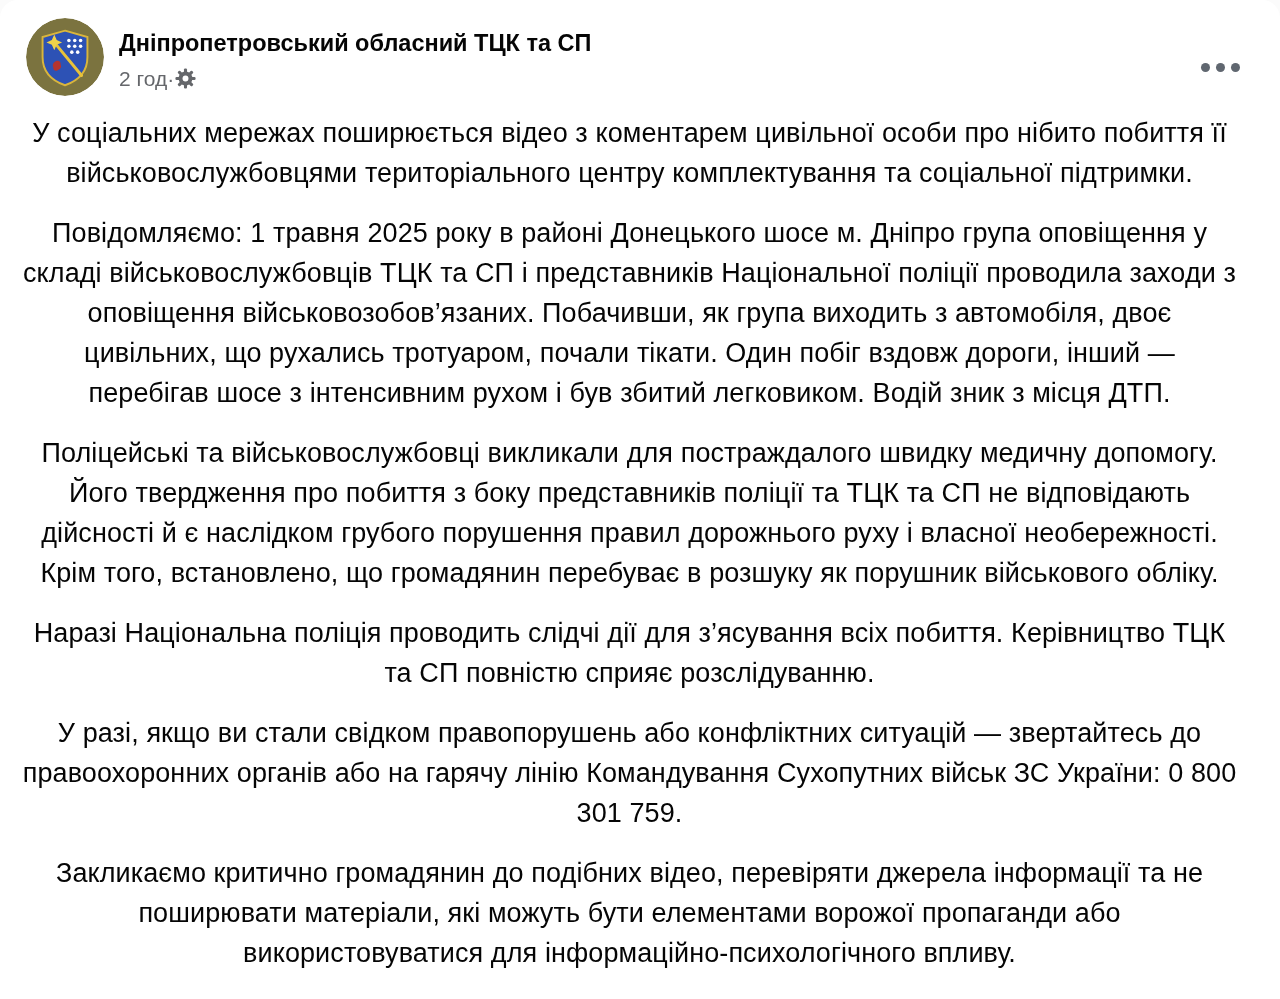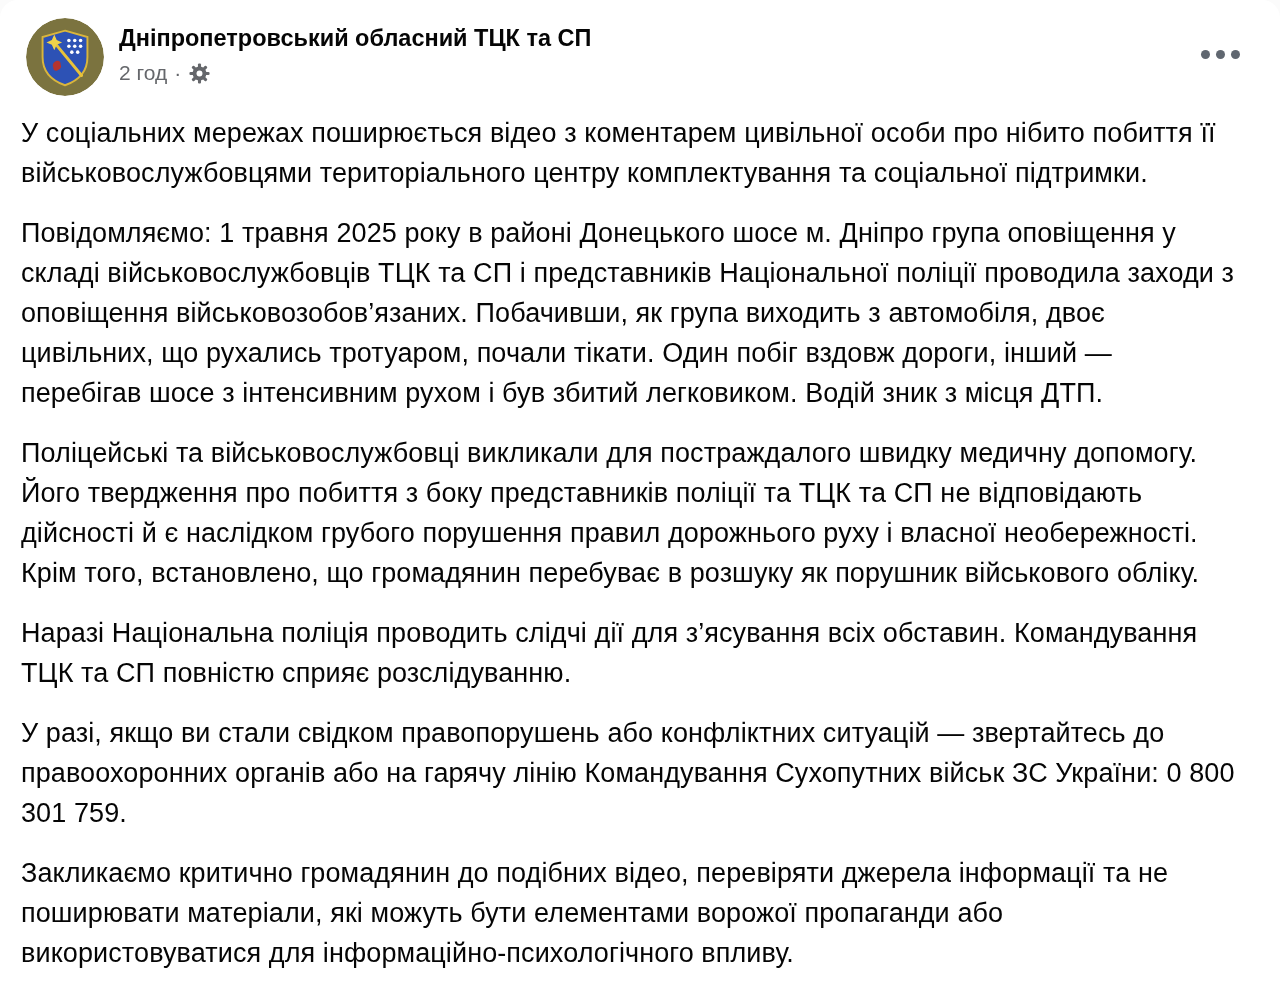--- a/index.html
+++ b/index.html
@@ -13,21 +13,21 @@
     width: 1280px;
     height: 999px;
     background: #ffffff;
     border-radius: 18px 18px 0 0;
     box-sizing: border-box;
     overflow: hidden;
     color: #050505;
   }
   .post-header {
     display: flex;
-    align-items: flex-start;
+    align-items: center;
     padding: 18px 26px 0 26px;
   }
   .avatar {
     width: 78px;
     height: 78px;
     border-radius: 50%;
     flex: 0 0 auto;
     cursor: pointer;
     display: block;
   }
@@ -40,21 +40,21 @@
   .author-name {
     font-size: 23.5px;
     font-weight: bold;
     color: #050505;
     line-height: 1.2;
     cursor: pointer;
   }
   .meta-row {
     display: flex;
     align-items: center;
-    gap: 7px;
+    gap: 0;
     margin-top: 9px;
     color: #65676B;
     font-size: 21px;
   }
   .meta-dot-sep {
     color: #65676B;
   }
   .gear-icon {
     display: inline-flex;
     align-items: center;
@@ -75,20 +75,21 @@
     background: #606770;
   }
   .post-body {
     padding: 17px 42px 0 21px;
     font-size: 27px;
     line-height: 40px;
     letter-spacing: 0.1px;
   }
   .post-body p {
     margin: 0 0 20px 0;
+    text-align: center;
   }
 </style>
 </head>
 <body>
 
 <div class="post-card">
 
   <div class="post-header">
 
     <svg class="avatar" viewBox="0 0 80 80" xmlns="http://www.w3.org/2000/svg">
@@ -134,18 +135,18 @@
       <span class="dot"></span>
       <span class="dot"></span>
     </div>
 
   </div>
 
   <div class="post-body">
     <p>У соціальних мережах поширюється відео з коментарем цивільної особи про нібито побиття її військовослужбовцями територіального центру комплектування та соціальної підтримки.</p>
     <p>Повідомляємо: 1 травня 2025 року в районі Донецького шосе м. Дніпро група оповіщення у складі військовослужбовців ТЦК та СП і представників Національної поліції проводила заходи з оповіщення військовозобов’язаних. Побачивши, як група виходить з автомобіля, двоє цивільних, що рухались тротуаром, почали тікати. Один побіг вздовж дороги, інший — перебігав шосе з інтенсивним рухом і був збитий легковиком. Водій зник з місця ДТП.</p>
     <p>Поліцейські та військовослужбовці викликали для постраждалого швидку медичну допомогу. Його твердження про побиття з боку представників поліції та ТЦК та СП не відповідають дійсності й є наслідком грубого порушення правил дорожнього руху і власної необережності. Крім того, встановлено, що громадянин перебуває в розшуку як порушник військового обліку.</p>
-    <p>Наразі Національна поліція проводить слідчі дії для з’ясування всіх обставин. Командування ТЦК та СП повністю сприяє розслідуванню.</p>
+    <p>Наразі Національна поліція проводить слідчі дії для з’ясування всіх побиття. Керівництво ТЦК та СП повністю сприяє розслідуванню.</p>
     <p>У разі, якщо ви стали свідком правопорушень або конфліктних ситуацій — звертайтесь до правоохоронних органів або на гарячу лінію Командування Сухопутних військ ЗС України: 0 800 301 759.</p>
     <p>Закликаємо критично громадянин до подібних відео, перевіряти джерела інформації та не поширювати матеріали, які можуть бути елементами ворожої пропаганди або використовуватися для інформаційно-психологічного впливу.</p>
   </div>
 
 </div>
 
 </body></html>

